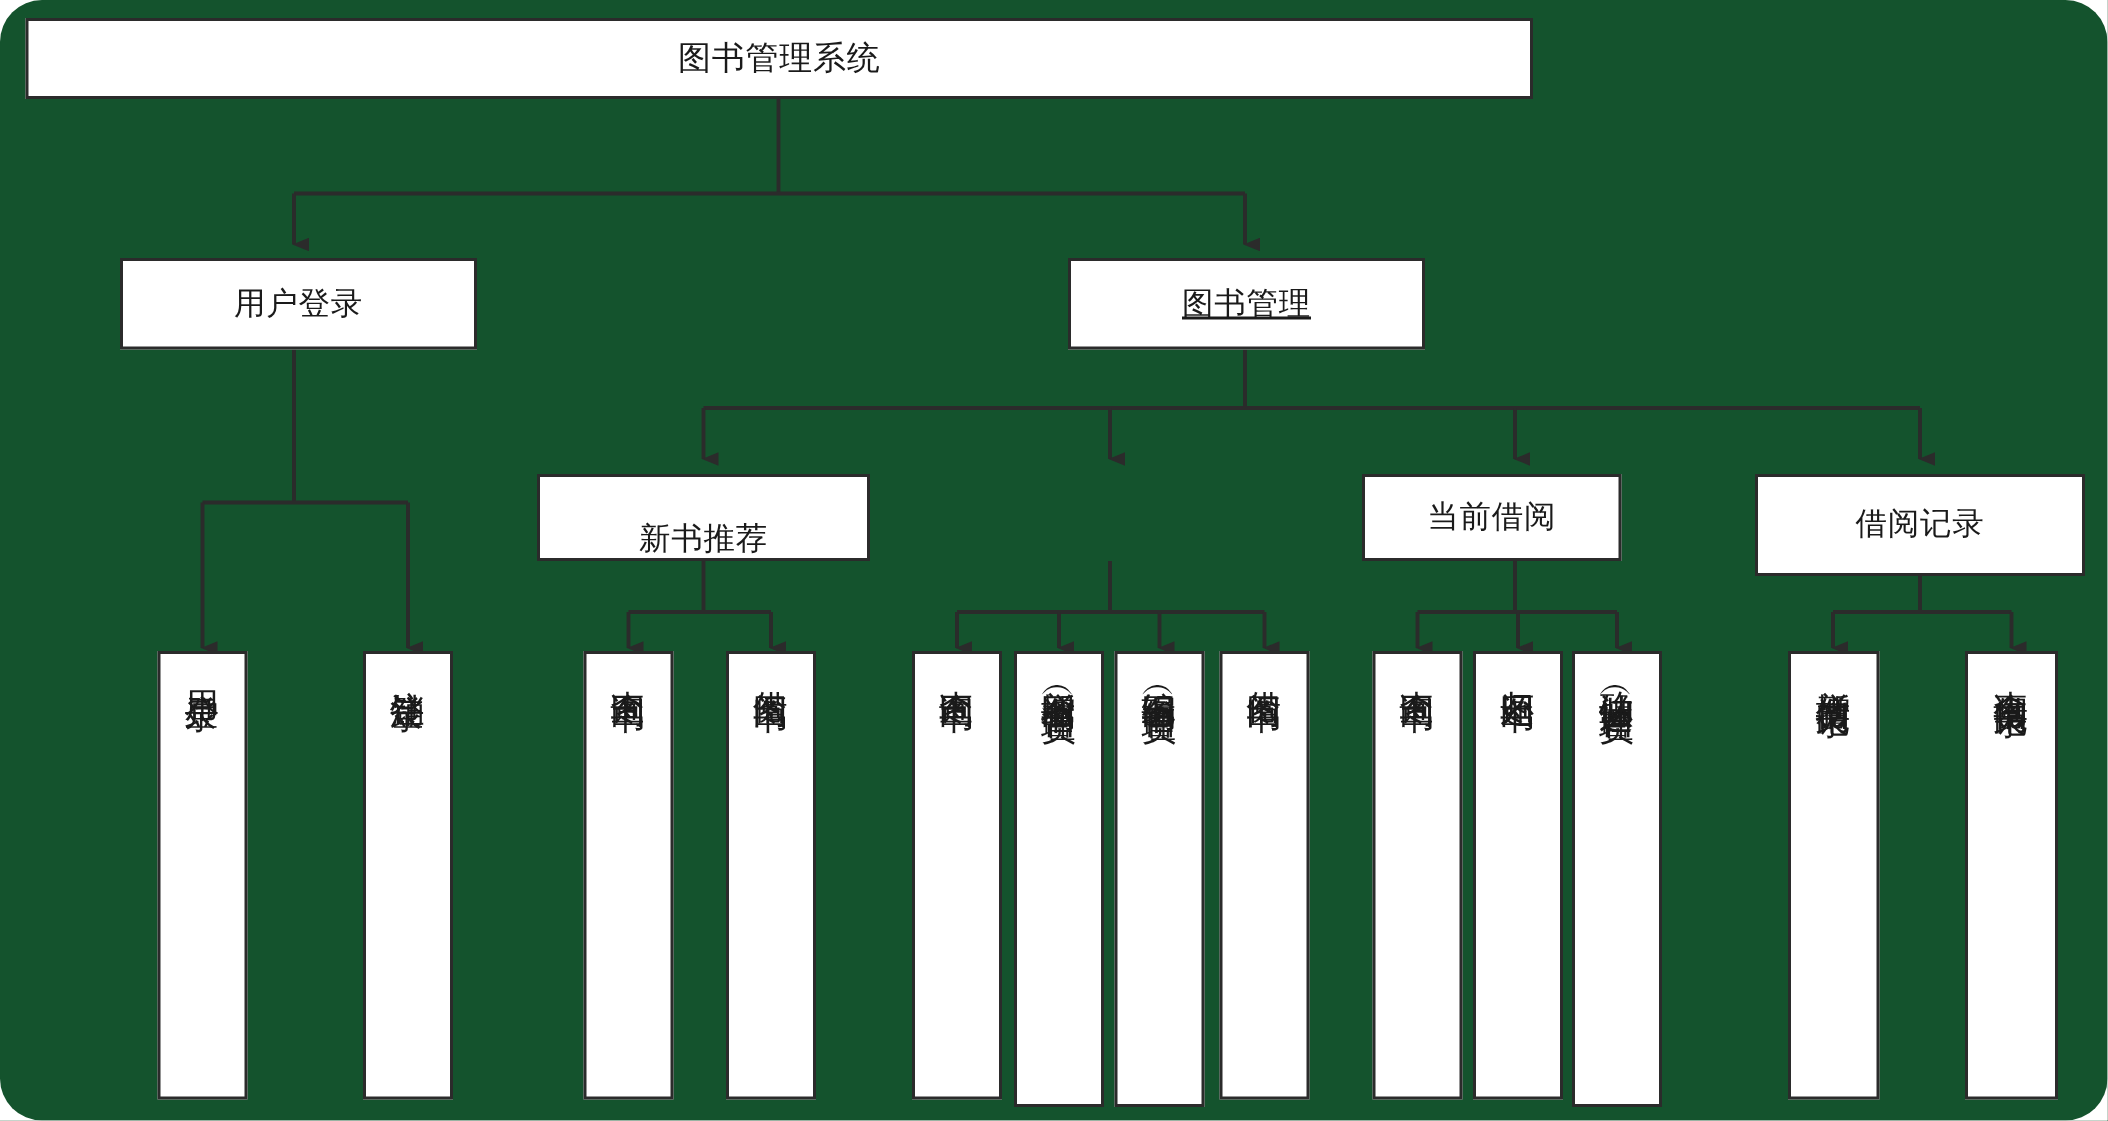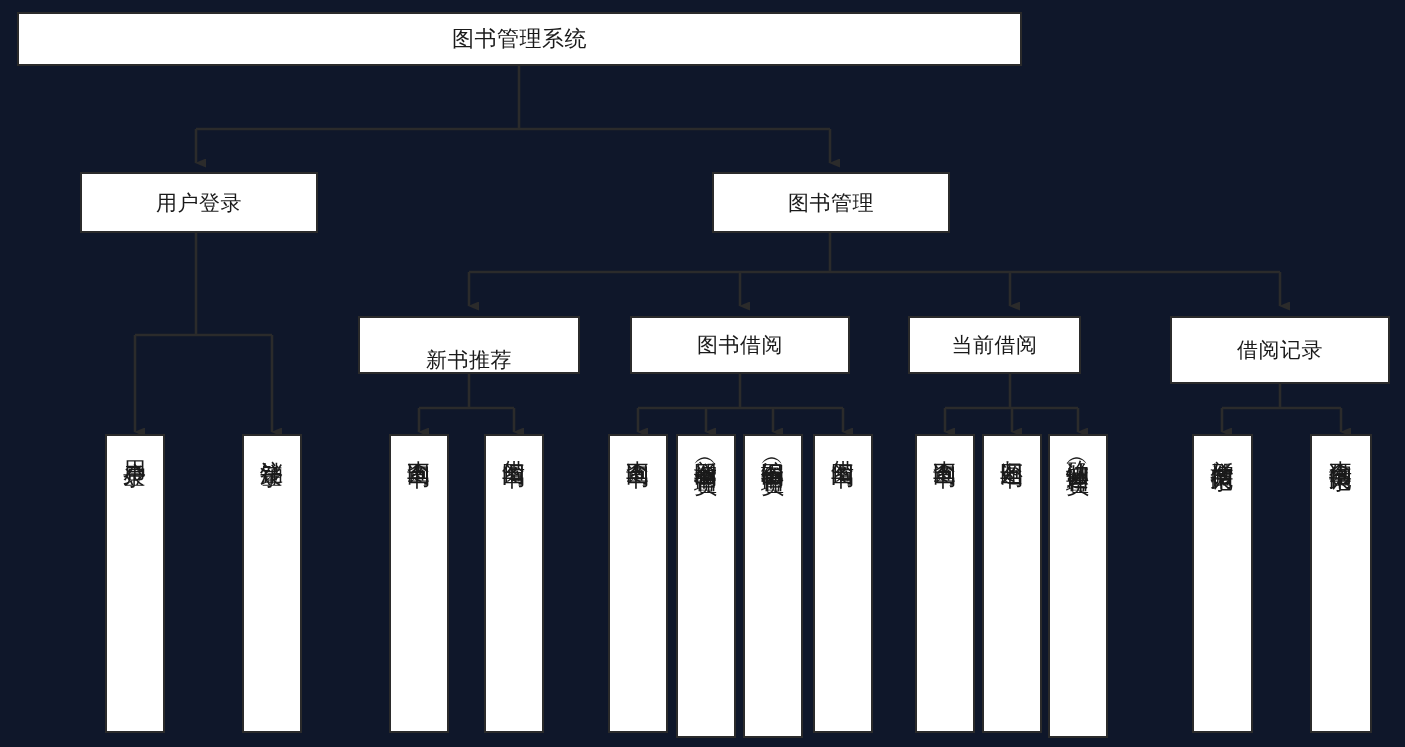--- a/index.html
+++ b/index.html
@@ -7,22 +7,23 @@
     padding: 0;
     background: #ffffff;
   }
   body {
     font-family: "Liberation Sans", "DejaVu Sans", sans-serif;
   }
   #canvas {
     position: relative;
     width: 1405px;
     height: 747px;
-    background: #0f172a;
+    background: #14532d;
     overflow: hidden;
+    border-radius: 28px;
   }
   svg.edges {
     position: absolute;
     left: 0;
     top: 0;
     width: 1405px;
     height: 747px;
     pointer-events: none;
   }
   .node {
@@ -124,29 +125,26 @@
     </g>
   </svg>
 
   <div class="node root horiz" style="left:17px; top:12px; width:1005px; height:54px;">
     <span class="lbl">图书管理系统</span>
   </div>
 
   <div class="node horiz" style="left:80px; top:172px; width:238px; height:61px;">
     <span class="lbl">用户登录</span>
   </div>
-  <div class="node horiz" style="left:712px; top:172px; width:238px; height:61px;">
+  <div class="node horiz" style="left:712px; top:172px; width:238px; height:61px;text-decoration:underline;">
     <span class="lbl">图书管理</span>
   </div>
 
   <div class="node horiz" style="left:358px; top:316px; width:222px; height:58px;align-items:flex-end;">
     <span class="lbl">新书推荐</span>
-  </div>
-  <div class="node horiz" style="left:630px; top:316px; width:220px; height:58px;">
-    <span class="lbl">图书借阅</span>
   </div>
   <div class="node horiz" style="left:908px; top:316px; width:173px; height:58px;">
     <span class="lbl">当前借阅</span>
   </div>
   <div class="node horiz" style="left:1170px; top:316px; width:220px; height:68px;">
     <span class="lbl">借阅记录</span>
   </div>
 
   <div class="node vert" style="left:105px; top:434px; width:60px; height:299px;">
     <span class="lbl">用户登录</span>

